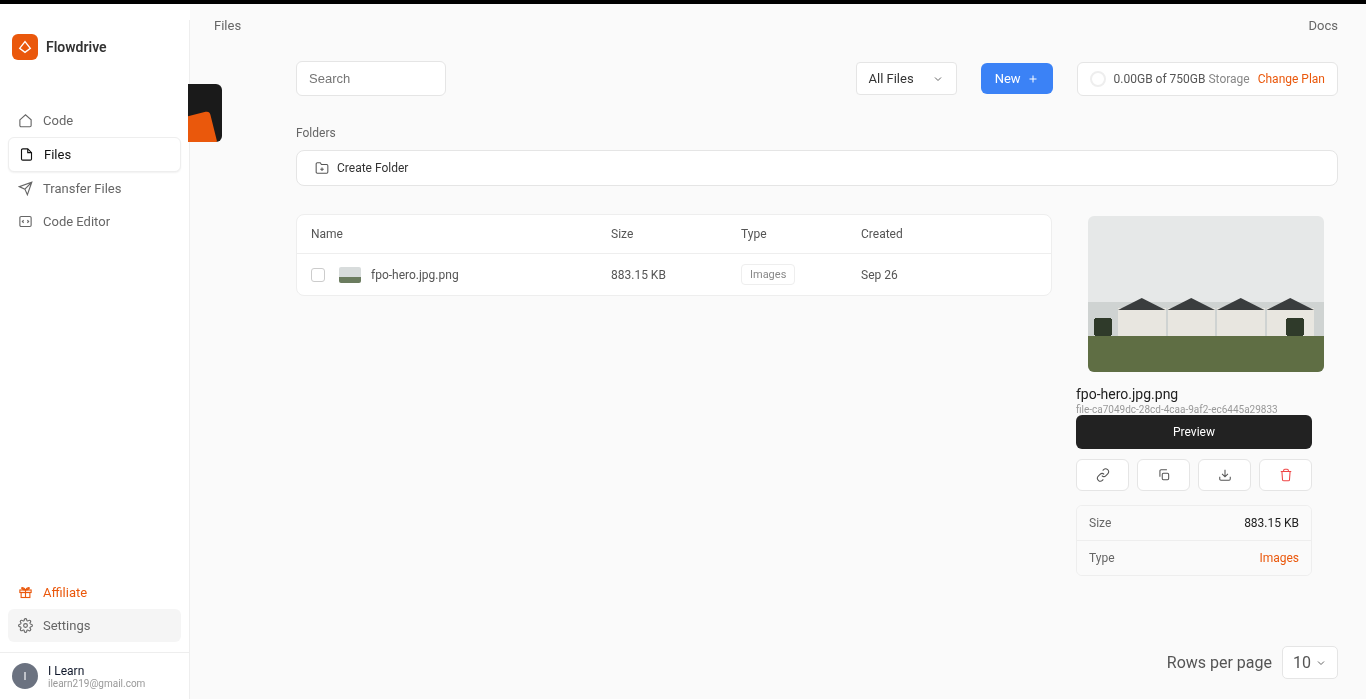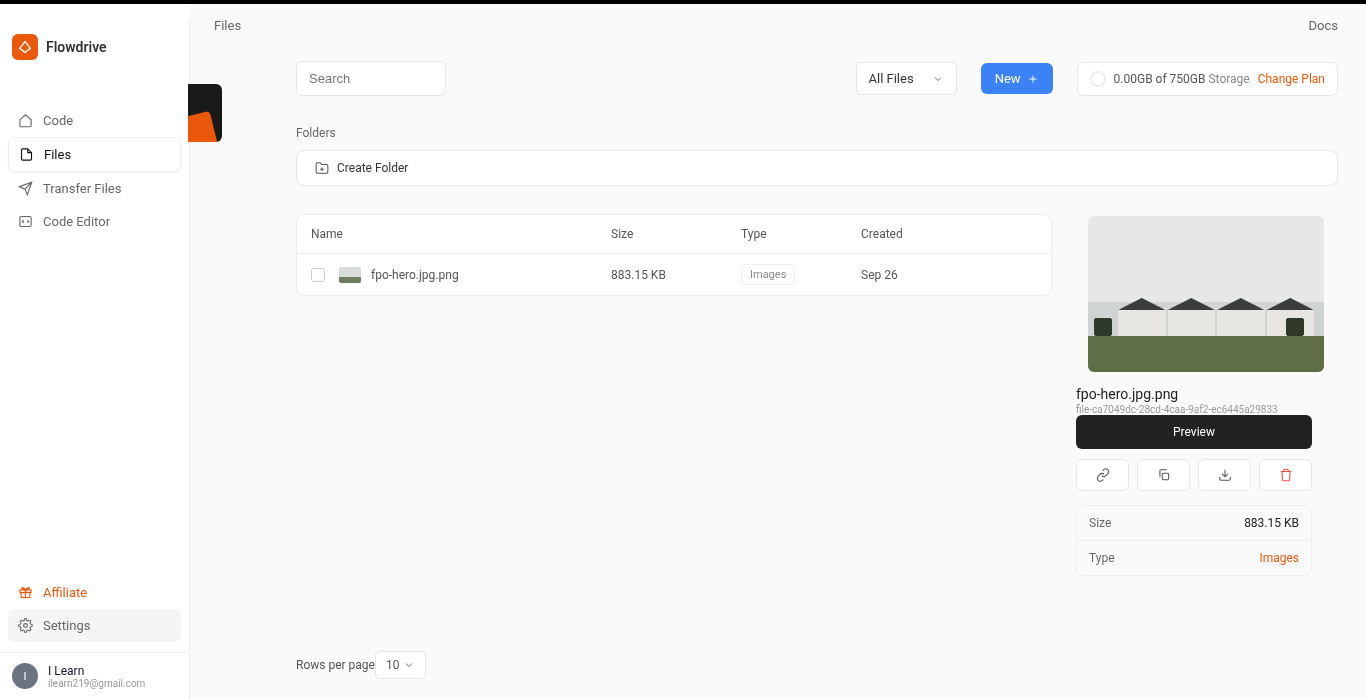--- a/index.html
+++ b/index.html
@@ -373,22 +373,24 @@
 }
 .meta-row + .meta-row { border-top: 1px solid #eee; }
 .meta-row .k { color: #666; }
 .meta-row .v { color: #222; }
 .meta-row .v.link { color: #ea580c; }
 
 .footer {
   display: flex;
   align-items: center;
   padding: 12px 0 20px 0;
-  font-size: 12px;
+  font-size: 16px;
   color: #555;
+  gap: 10px;
+  justify-content: flex-end;
 }
 .rows-select {
   display: flex;
   align-items: center;
   gap: 4px;
   padding: 6px 10px;
   border: 1px solid #e5e5e5;
   border-radius: 5px;
   background: #fff;
   cursor: pointer;

